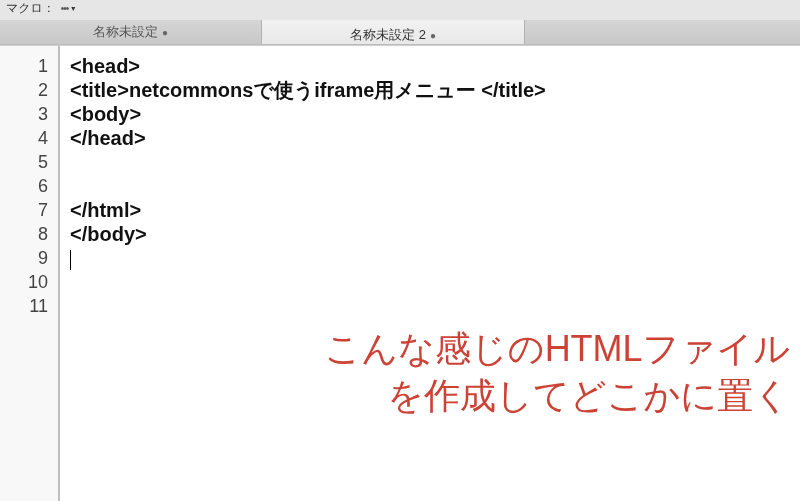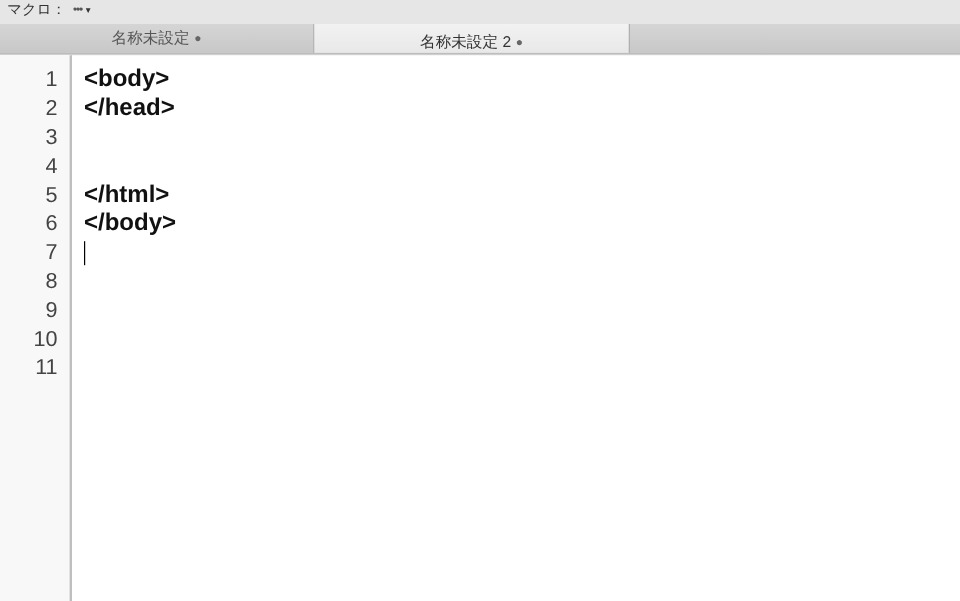--- a/index.html
+++ b/index.html
@@ -58,22 +58,28 @@
     <div class="ln">4</div>
     <div class="ln">5</div>
     <div class="ln">6</div>
     <div class="ln">7</div>
     <div class="ln">8</div>
     <div class="ln">9</div>
     <div class="ln">10</div>
     <div class="ln">11</div>
   </div>
   <div class="code">
+    <div class="codeline">&lt;head&gt;</div>
+    <div class="codeline">&lt;title&gt;netcommonsで使うiframe用メニュー &lt;/title&gt;</div>
     <div class="codeline">&lt;body&gt;</div>
     <div class="codeline">&lt;/head&gt;</div>
     <div class="codeline"></div>
     <div class="codeline"></div>
     <div class="codeline">&lt;/html&gt;</div>
     <div class="codeline">&lt;/body&gt;</div>
     <div class="codeline"><span class="cursor"></span><span></span></div>
 
+    <div class="annot">
+      <div>こんな感じのHTMLファイル</div>
+      <div>を作成してどこかに置く</div>
+    </div>
   </div>
 </div>
 
 </body></html>

